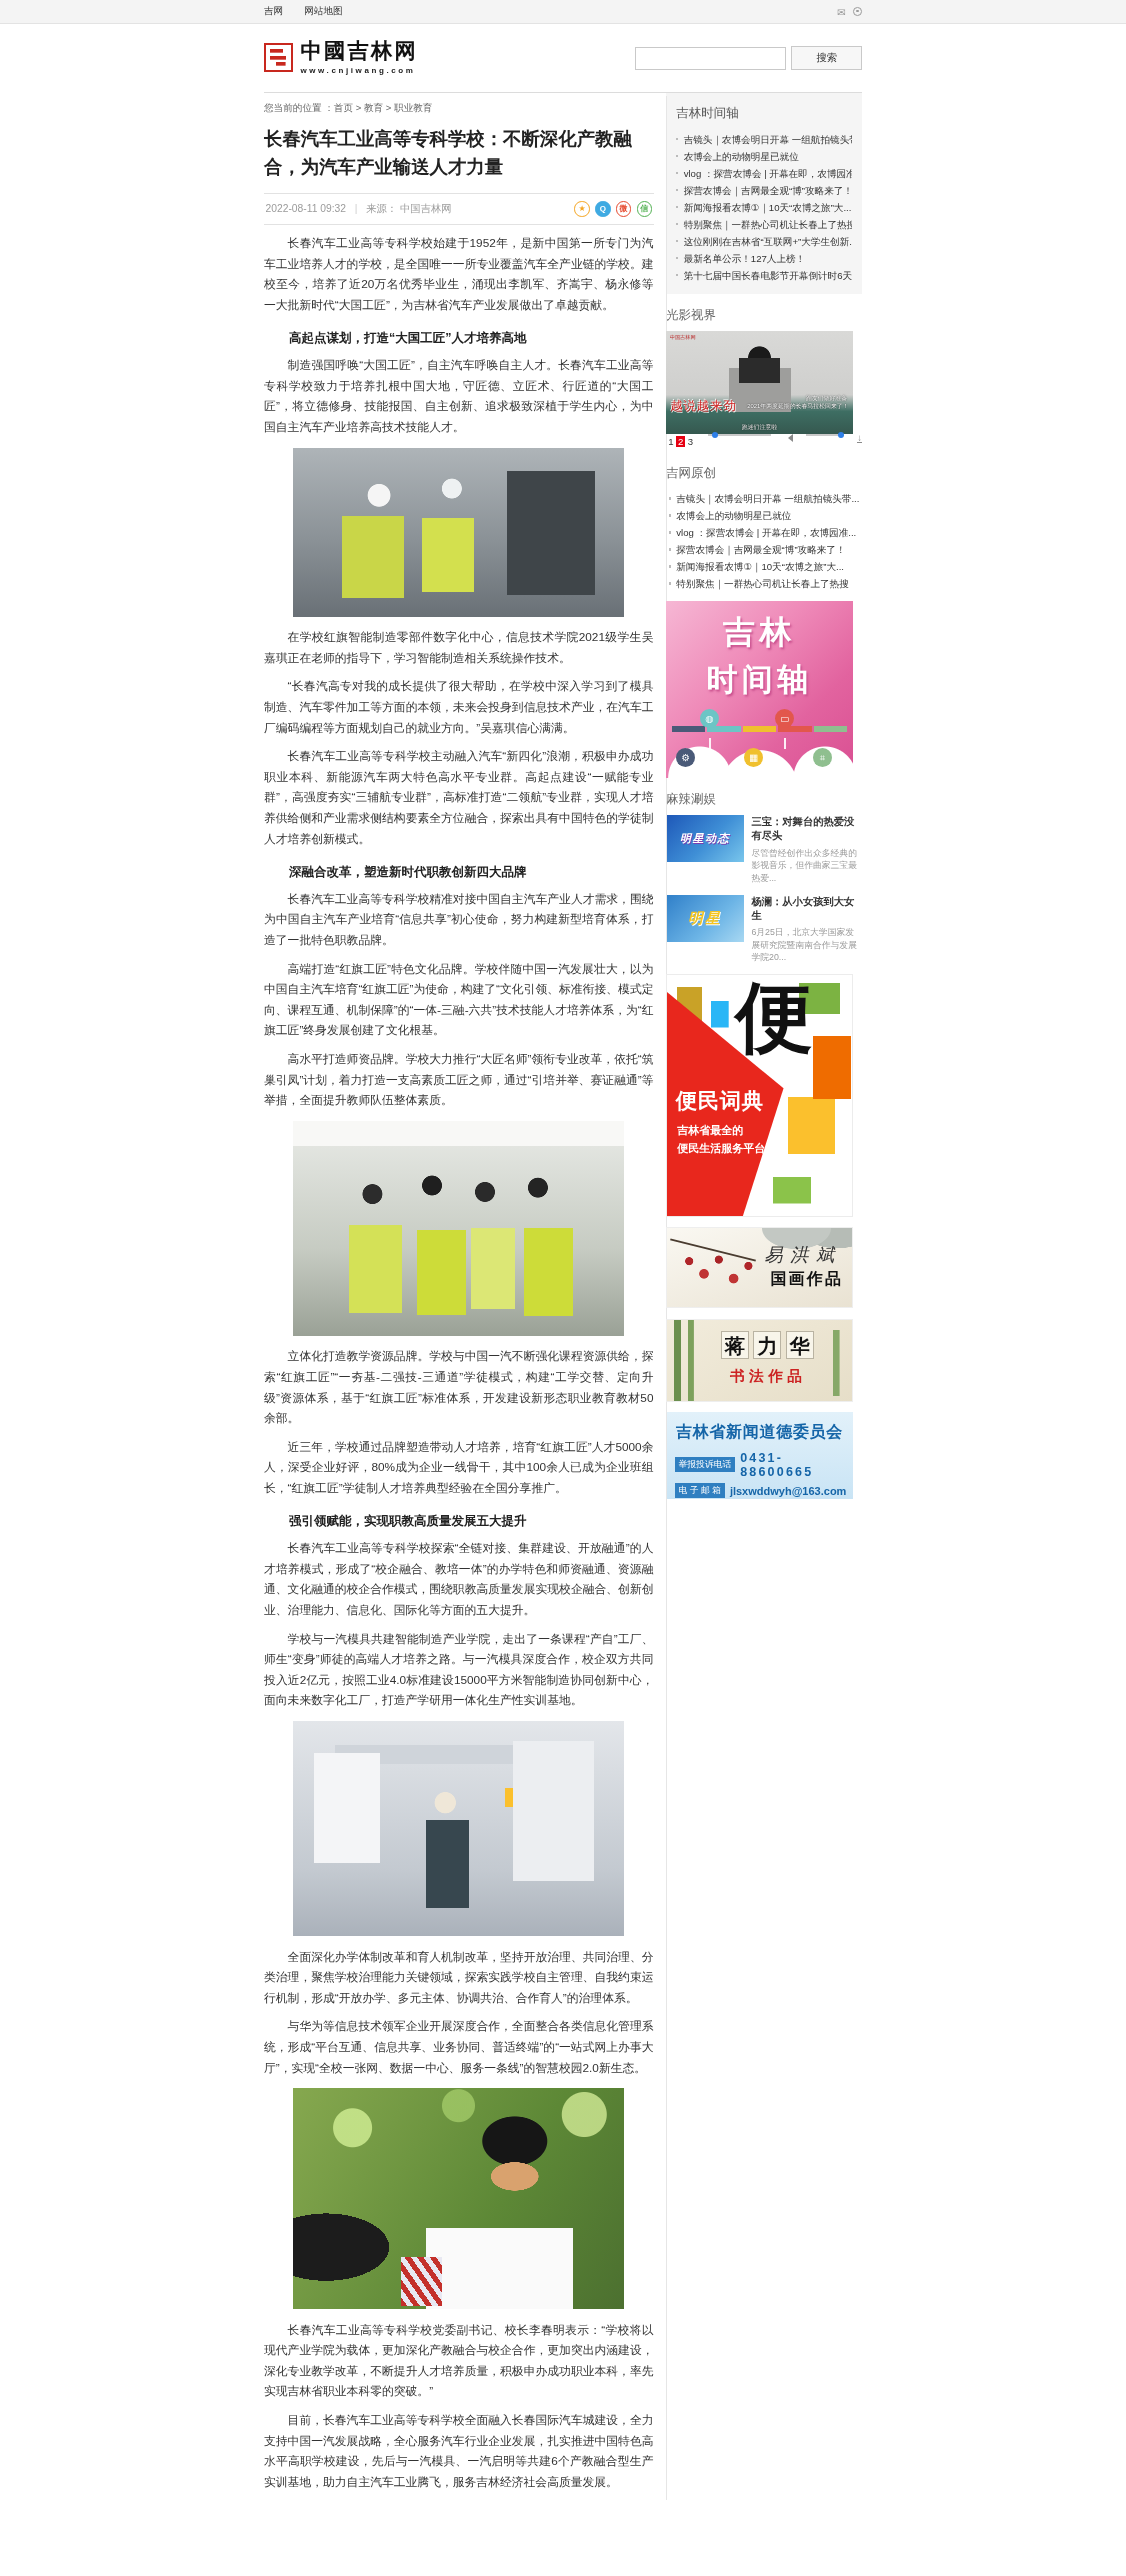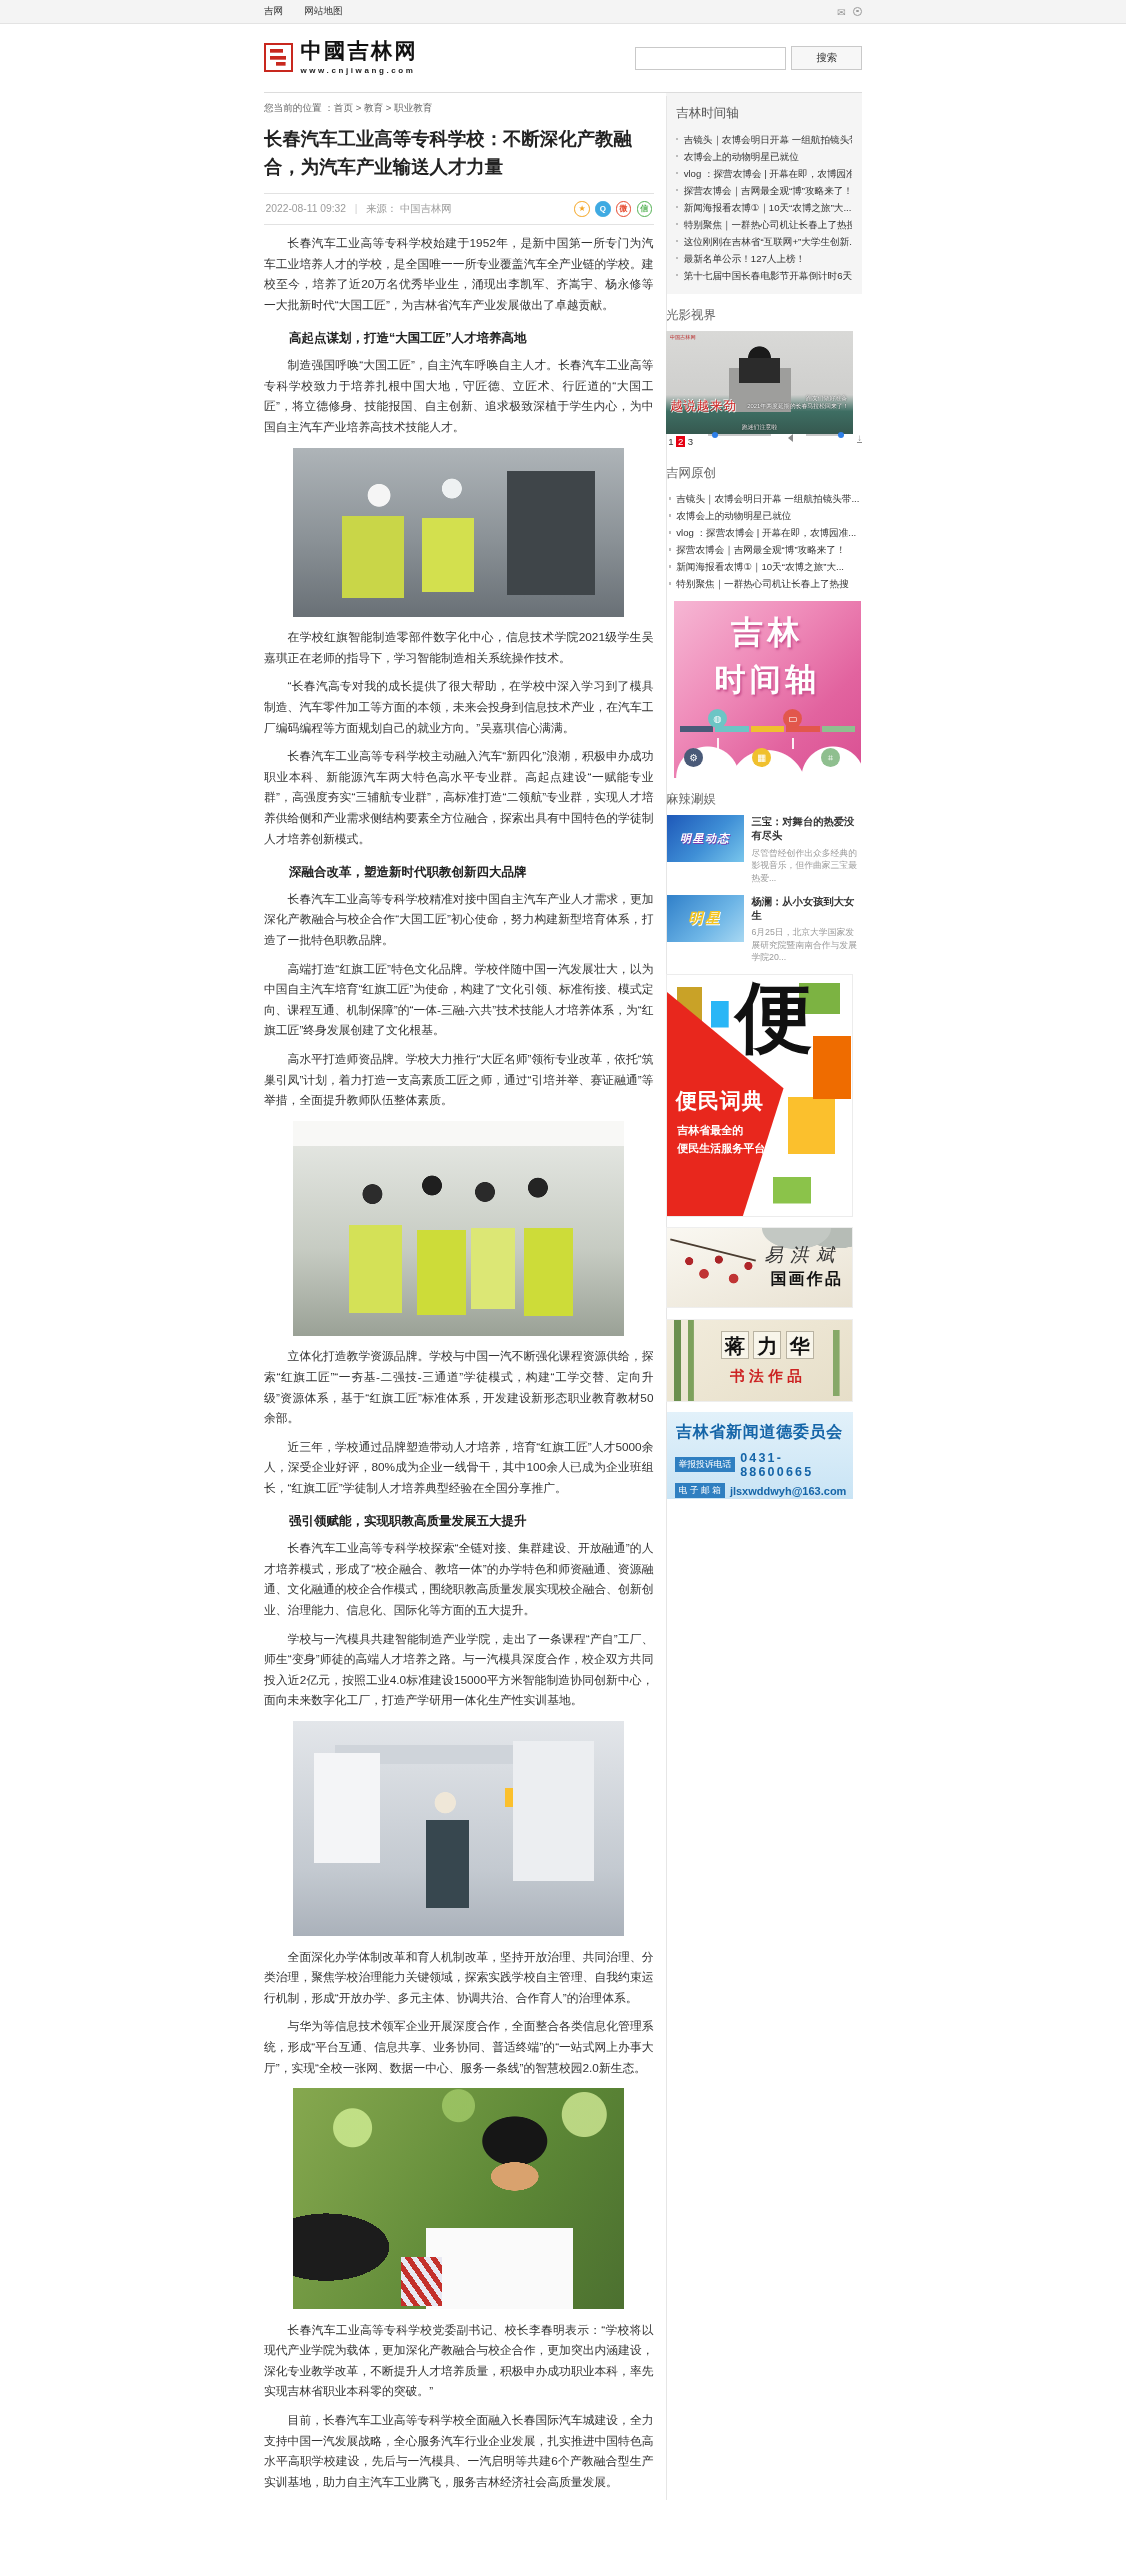--- a/index.html
+++ b/index.html
@@ -121,21 +121,21 @@
   .vbar .dot { position:absolute; top:-2.2px; width:5.9px; height:5.9px; border-radius:50%; background:#2f7fe8; }
   .vbar.prog .dot { left:6%; }
   .vbar.vol { flex:0 0 38px; } .vbar.vol .dot { right:0; }
   .spk { width:0; height:0; border:4.4px solid rgba(0,0,0,0); border-right:5.9px solid #8a8a8a; cursor:pointer; }
   .dl { font-size:9.6px; color:#8a8a8a; border-bottom:1.5px solid #8a8a8a; line-height:8px; cursor:pointer; }
 
   .pinkbanner { width:187px; height:177px; margin-top:8.8px; position:relative; overflow:hidden; background:
      radial-gradient(circle at 18% 100%, #fff 0 31px, rgba(0,0,0,0) 32px),
      radial-gradient(circle at 50% 106%, #fff 0 38px, rgba(0,0,0,0) 39px),
      radial-gradient(circle at 85% 100%, #fff 0 31px, rgba(0,0,0,0) 32px),
-     linear-gradient(135deg,#f6b7d4 0%,#ef8bb9 38%,#e2639f 70%,#d94f92 100%); margin-left: 8px; }
+     linear-gradient(135deg,#f6b7d4 0%,#ef8bb9 38%,#e2639f 70%,#d94f92 100%); }
   .pb-t1,.pb-t2 { text-align:center; color:#fff; font-weight:bold; text-shadow:1.5px 1.5px 2.2px #c94f8d; letter-spacing:4.4px; }
   .pb-t1 { font-size:32px; margin-top:10.3px; }
   .pb-t2 { font-size:31px; margin-top:4.4px; }
   .pb-line { position:absolute; left:5.9px; right:5.9px; bottom:46px; height:5.9px; display:flex; gap:2.2px; }
   .pb-line i { flex:1; }
   .pb-node { position:absolute; width:19px; height:19px; border-radius:50%; color:#fff; font-size:9.6px; line-height:19px; text-align:center; }
   .pb-stick { position:absolute; width:1.5px; height:10.3px; background:rgba(255,255,255,.9); }
 
   .ent-item { display:flex; gap:7.4px; margin-bottom:10.3px; cursor:pointer; }
   .ent-thumb { flex:0 0 78px; height:47px; display:flex; flex-direction:row; align-items:center; justify-content:center; }
@@ -249,21 +249,21 @@
 
       <div>
           <p class="apara">长春汽车工业高等专科学校始建于1952年，是新中国第一所专门为汽车工业培养人才的学校，是全国唯一一所专业覆盖汽车全产业链的学校。建校至今，培养了近20万名优秀毕业生，涌现出李凯军、齐嵩宇、杨永修等一大批新时代“大国工匠”，为吉林省汽车产业发展做出了卓越贡献。</p>
           <h3 class="ahead">高起点谋划，打造“大国工匠”人才培养高地</h3>
           <p class="apara">制造强国呼唤“大国工匠”，自主汽车呼唤自主人才。长春汽车工业高等专科学校致力于培养扎根中国大地，守匠德、立匠术、行匠道的“大国工匠”，将立德修身、技能报国、自主创新、追求极致深植于学生内心，为中国自主汽车产业培养高技术技能人才。</p>
           <div class="photo photo1" title="车间里戴安全帽、穿黄色马甲的师生在设备前实训"></div>
           <p class="apara">在学校红旗智能制造零部件数字化中心，信息技术学院2021级学生吴嘉琪正在老师的指导下，学习智能制造相关系统操作技术。</p>
           <p class="apara">“长春汽高专对我的成长提供了很大帮助，在学校中深入学习到了模具制造、汽车零件加工等方面的本领，未来会投身到信息技术产业，在汽车工厂编码编程等方面规划自己的就业方向。”吴嘉琪信心满满。</p>
           <p class="apara">长春汽车工业高等专科学校主动融入汽车“新四化”浪潮，积极申办成功职业本科、新能源汽车两大特色高水平专业群。高起点建设“一赋能专业群”，高强度夯实“三辅航专业群”，高标准打造“二领航”专业群，实现人才培养供给侧和产业需求侧结构要素全方位融合，探索出具有中国特色的学徒制人才培养创新模式。</p>
           <h3 class="ahead">深融合改革，塑造新时代职教创新四大品牌</h3>
-          <p class="apara">长春汽车工业高等专科学校精准对接中国自主汽车产业人才需求，更加深化产教融合与校企合作“大国工匠”初心使命，努力构建新型培育体系，打造了一批特色职教品牌。</p>
+          <p class="apara">长春汽车工业高等专科学校精准对接中国自主汽车产业人才需求，围绕为中国自主汽车产业培育“信息共享”初心使命，努力构建新型培育体系，打造了一批特色职教品牌。</p>
           <p class="apara">高端打造“红旗工匠”特色文化品牌。学校伴随中国一汽发展壮大，以为中国自主汽车培育“红旗工匠”为使命，构建了“文化引领、标准衔接、模式定向、课程互通、机制保障”的“一体-三融-六共”技术技能人才培养体系，为“红旗工匠”终身发展创建了文化根基。</p>
           <p class="apara">高水平打造师资品牌。学校大力推行“大匠名师”领衔专业改革，依托“筑巢引凤”计划，着力打造一支高素质工匠之师，通过“引培并举、赛证融通”等举措，全面提升教师队伍整体素质。</p>
           <div class="photo photo2" title="穿黄色马甲的学生们围在设备旁观摩学习"></div>
           <p class="apara">立体化打造教学资源品牌。学校与中国一汽不断强化课程资源供给，探索“红旗工匠”“一夯基-二强技-三通道”学徒模式，构建“工学交替、定向升级”资源体系，基于“红旗工匠”标准体系，开发建设新形态职业教育教材50余部。</p>
           <p class="apara">近三年，学校通过品牌塑造带动人才培养，培育“红旗工匠”人才5000余人，深受企业好评，80%成为企业一线骨干，其中100余人已成为企业班组长，“红旗工匠”学徒制人才培养典型经验在全国分享推广。</p>
           <h3 class="ahead">强引领赋能，实现职教高质量发展五大提升</h3>
           <p class="apara">长春汽车工业高等专科学校探索“全链对接、集群建设、开放融通”的人才培养模式，形成了“校企融合、教培一体”的办学特色和师资融通、资源融通、文化融通的校企合作模式，围绕职教高质量发展实现校企融合、创新创业、治理能力、信息化、国际化等方面的五大提升。</p>
           <p class="apara">学校与一汽模具共建智能制造产业学院，走出了一条课程“产自”工厂、师生“变身”师徒的高端人才培养之路。与一汽模具深度合作，校企双方共同投入近2亿元，按照工业4.0标准建设15000平方米智能制造协同创新中心，面向未来数字化工厂，打造产学研用一体化生产性实训基地。</p>
           <div class="photo photo3" title="智能制造车间中的白色机器人与实训学生"></div>
           <p class="apara">全面深化办学体制改革和育人机制改革，坚持开放治理、共同治理、分类治理，聚焦学校治理能力关键领域，探索实践学校自主管理、自我约束运行机制，形成“开放办学、多元主体、协调共治、合作育人”的治理体系。</p>

